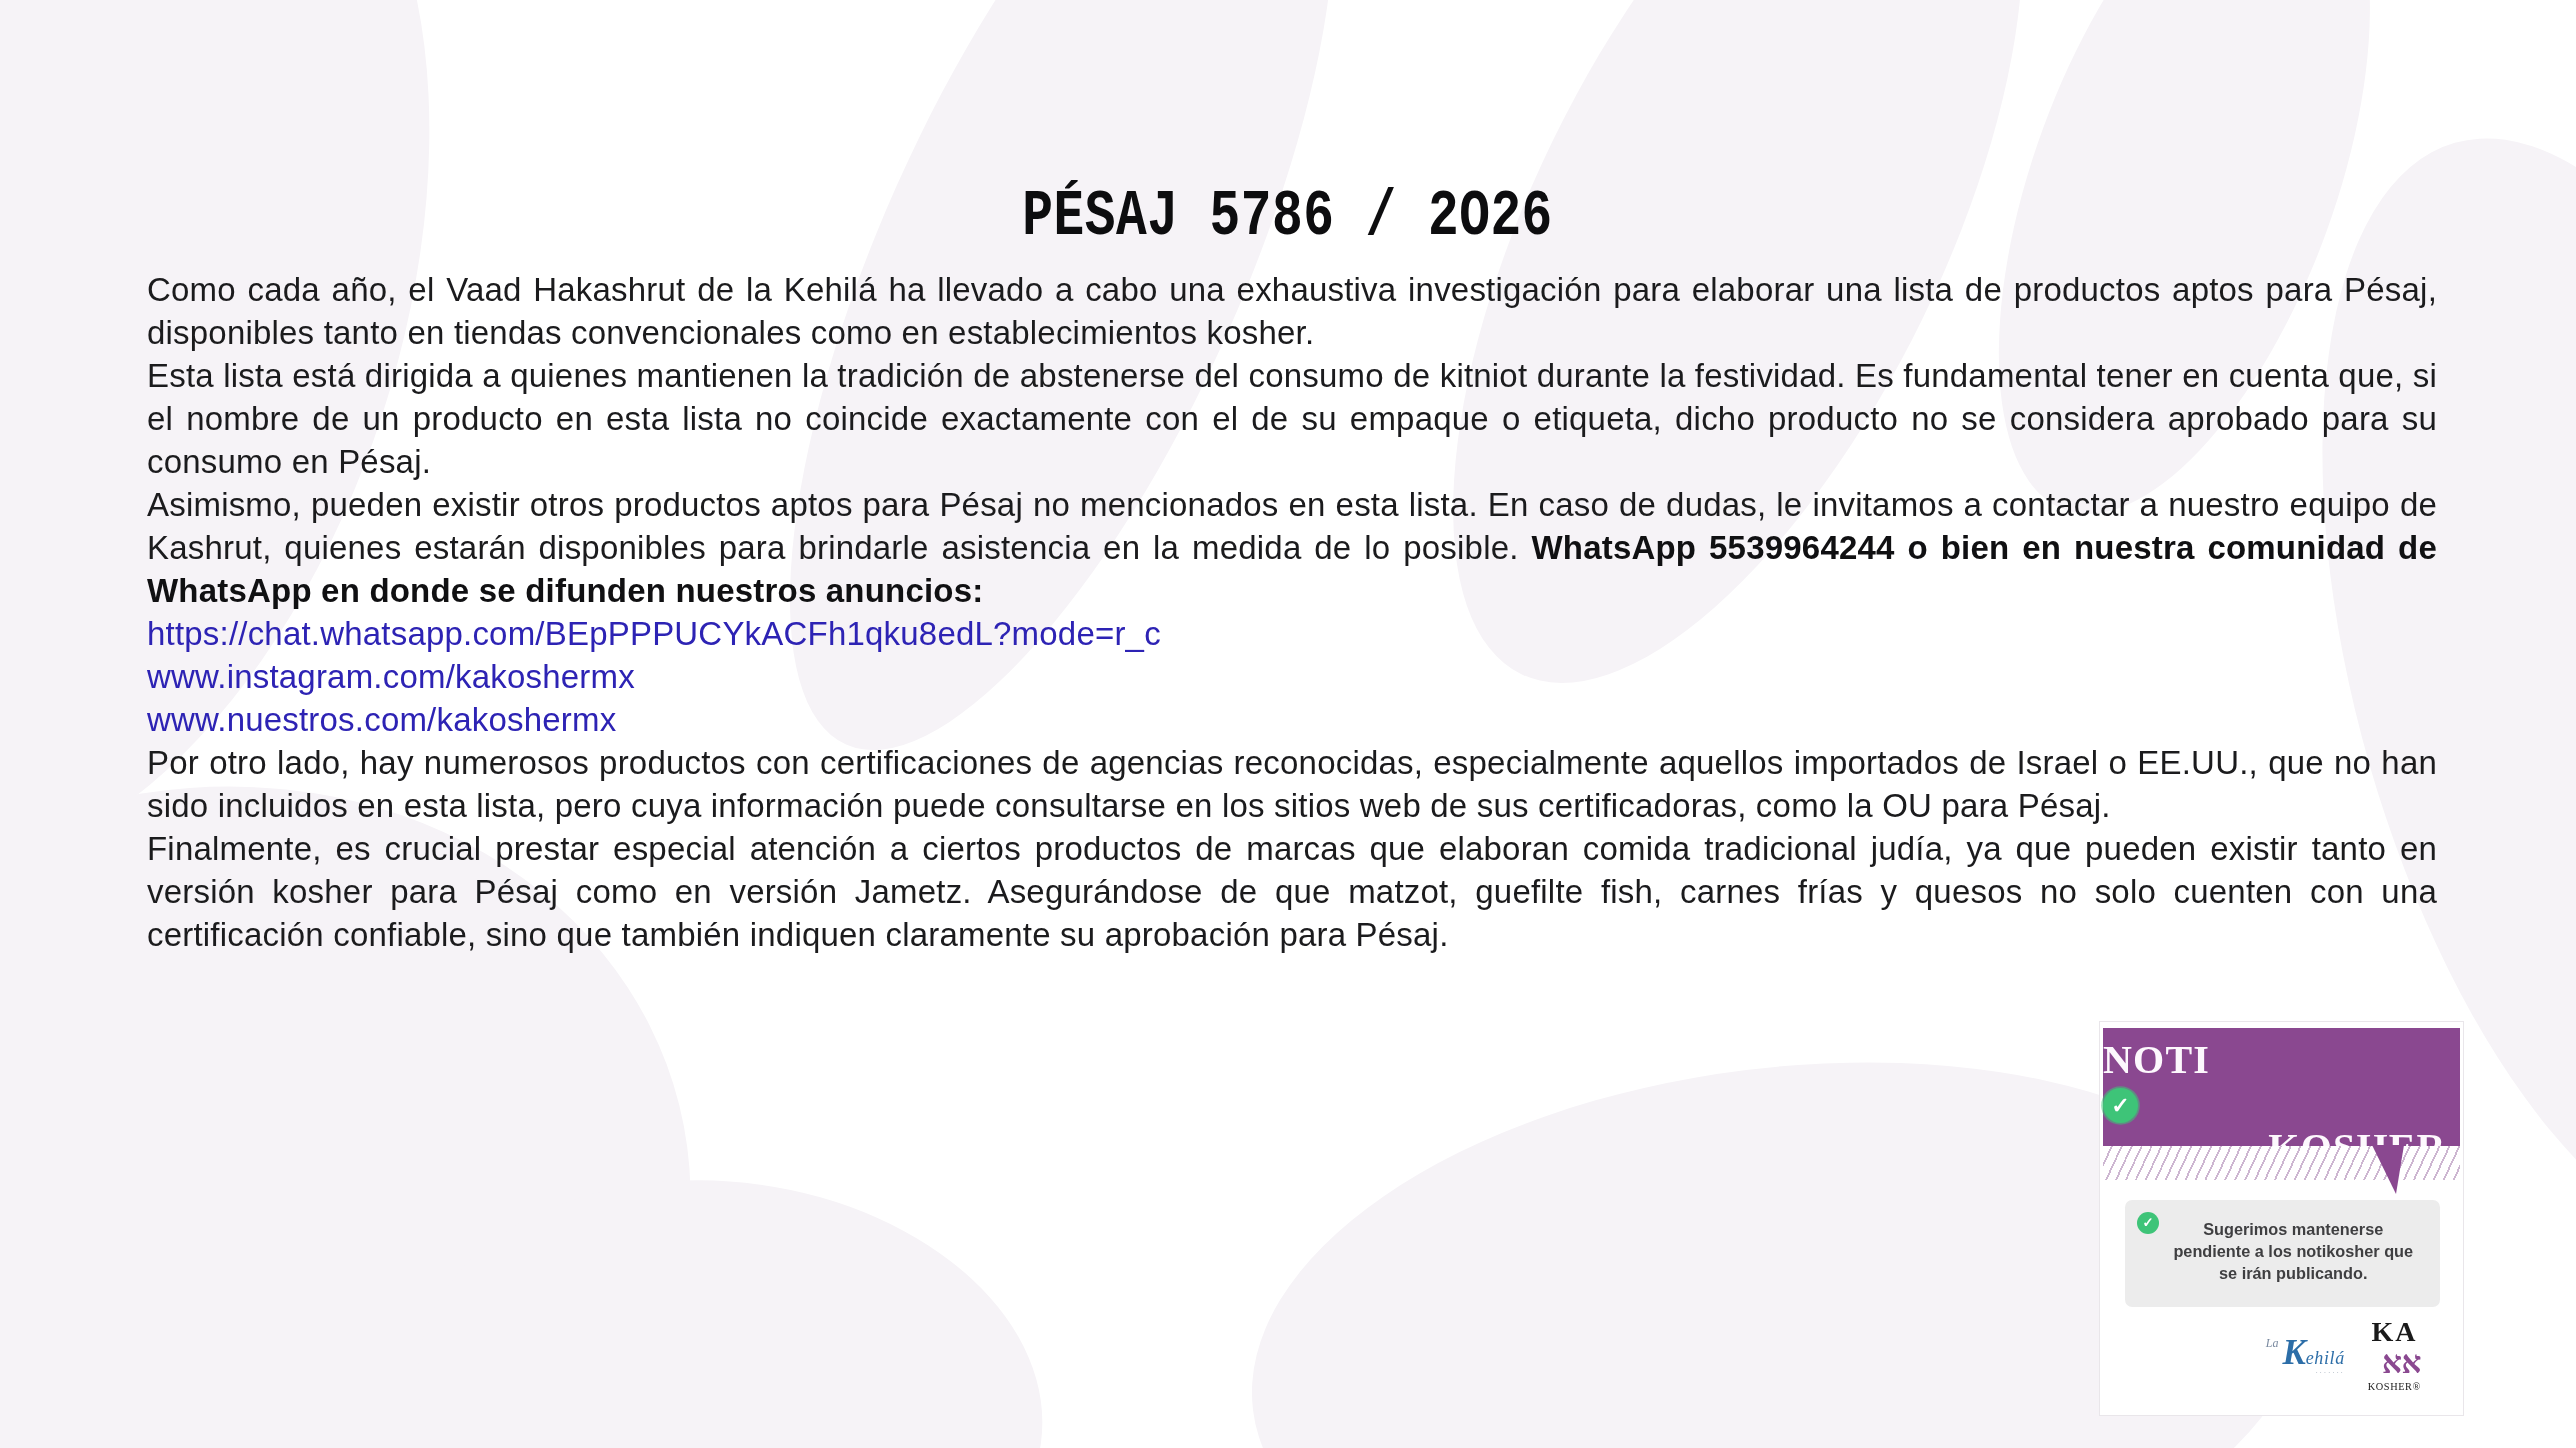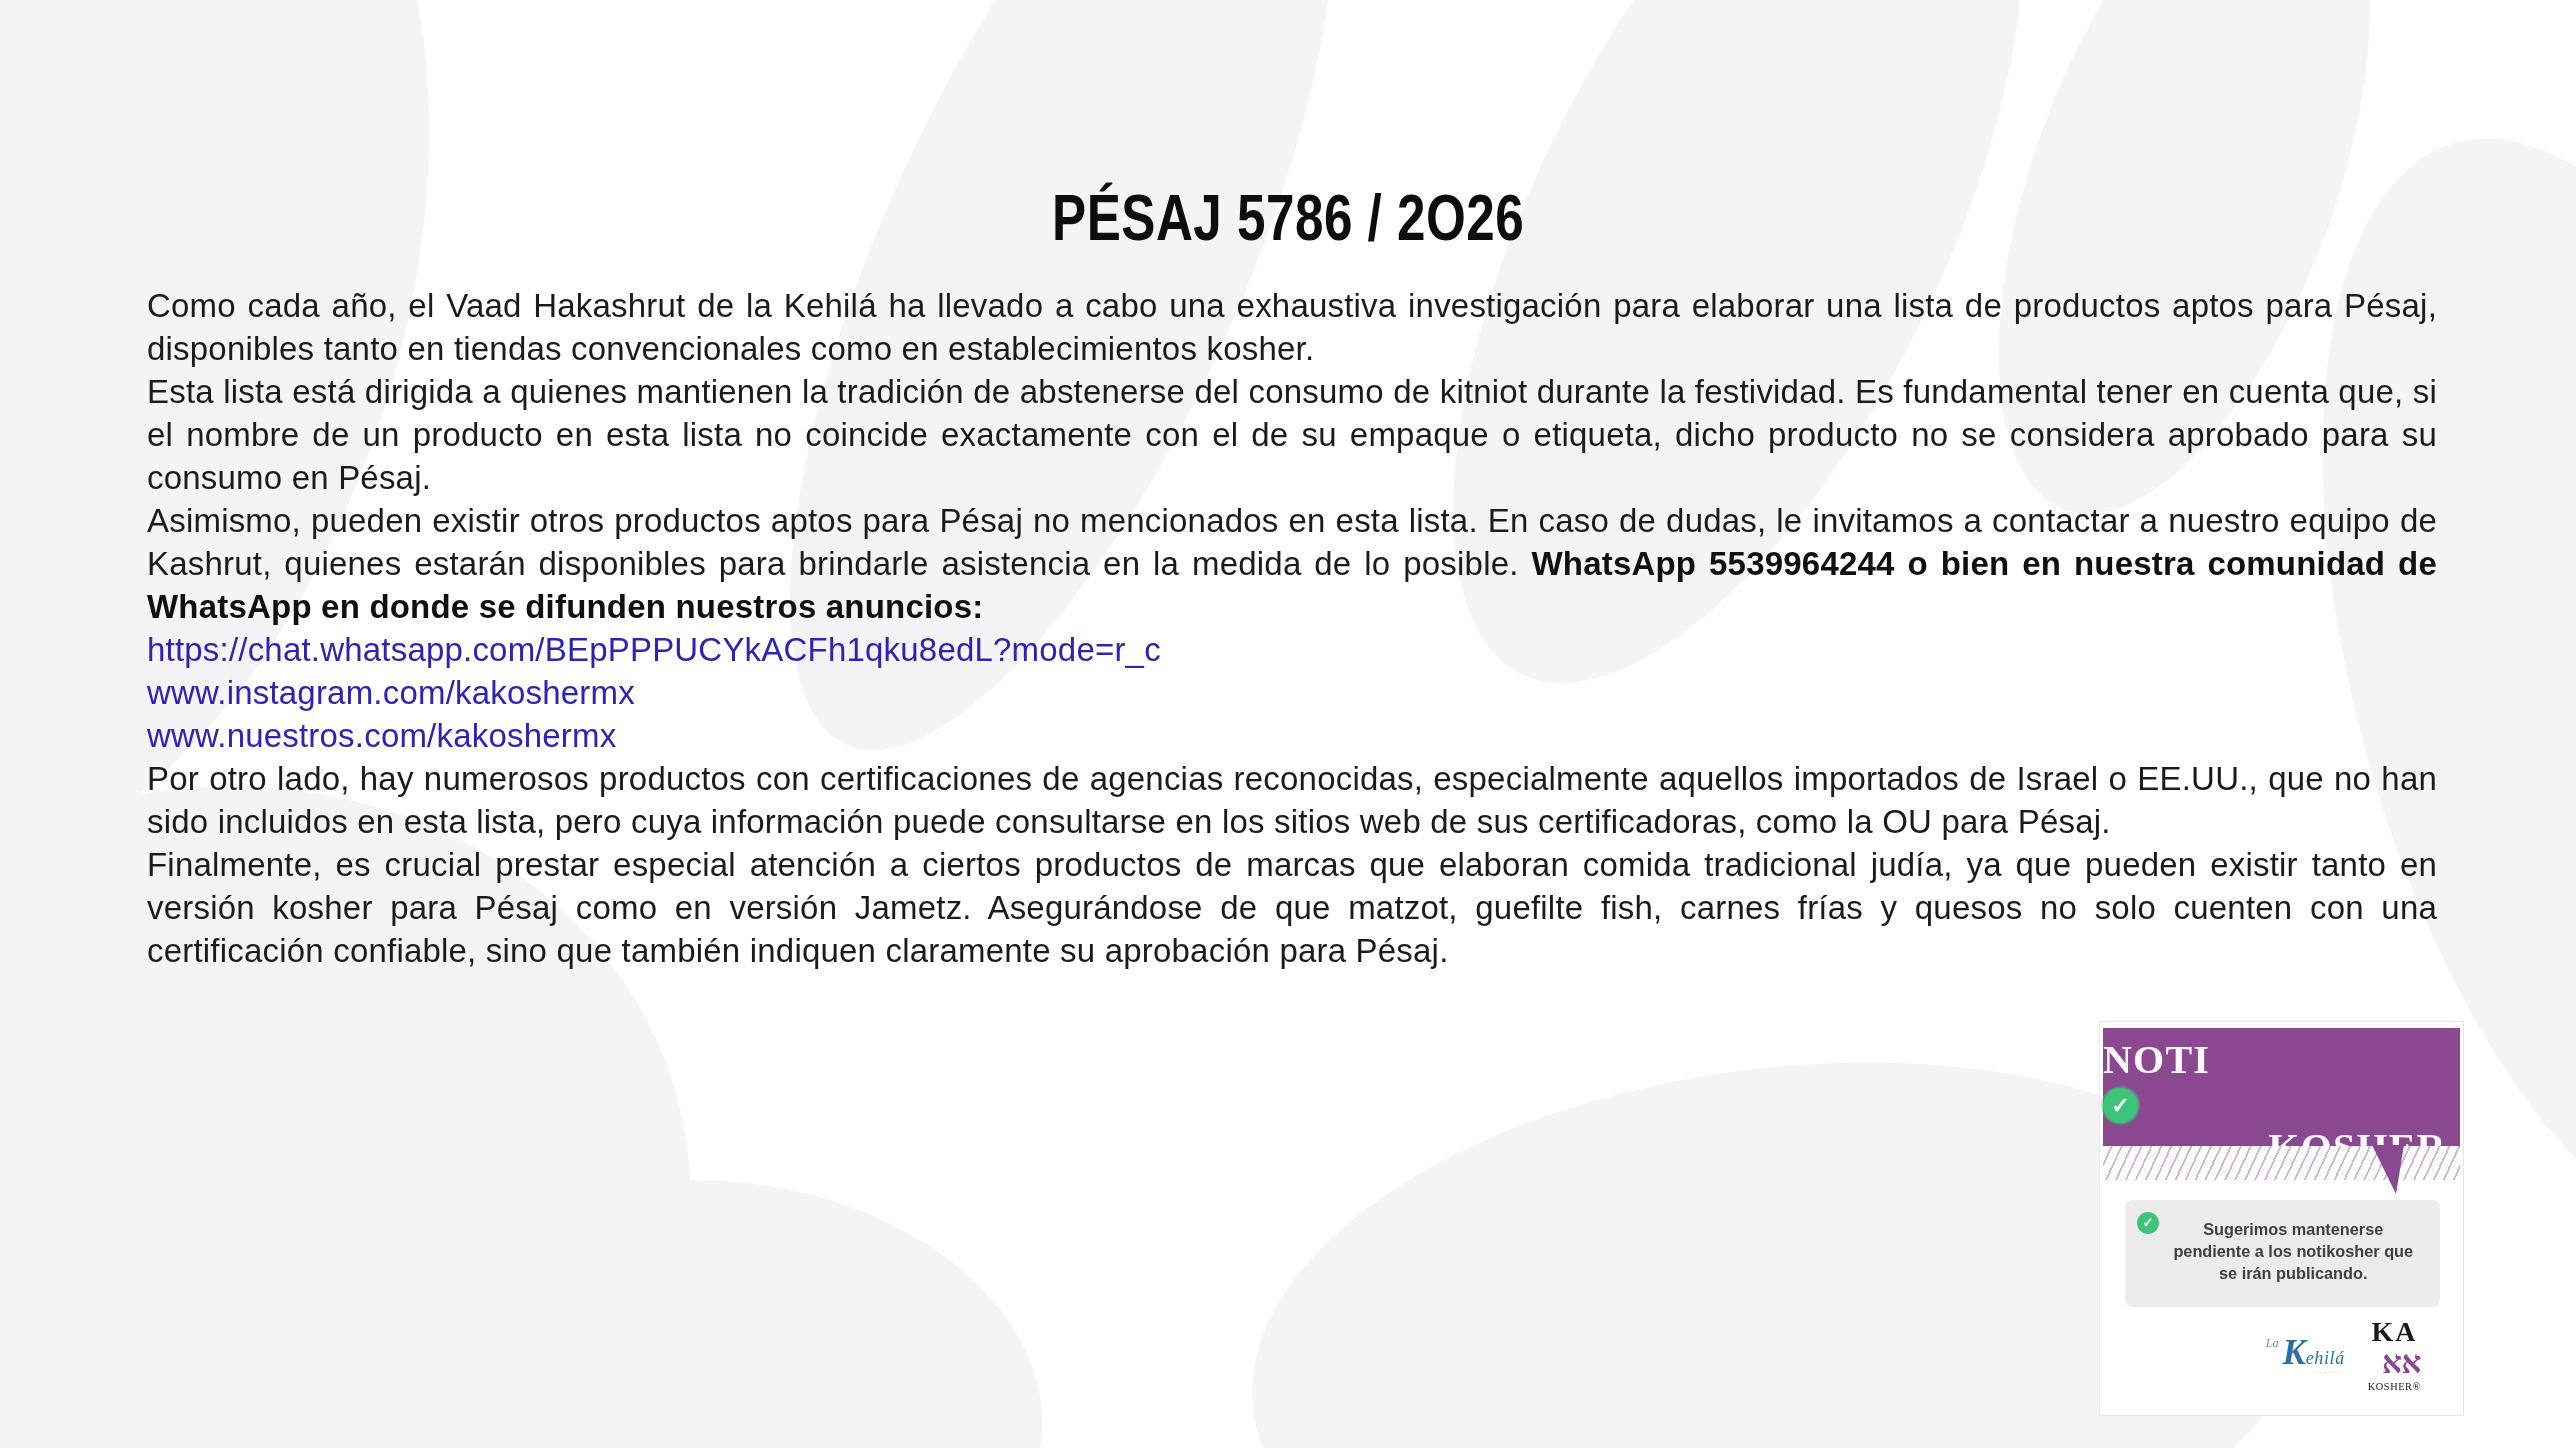--- a/index.html
+++ b/index.html
@@ -4,28 +4,28 @@
 <style>
   html,body{margin:0;padding:0;}
   body{
     width:2576px;height:1448px;position:relative;overflow:hidden;
     background:#ffffff;
     font-family:"Liberation Sans",sans-serif;
   }
   .bg-swoosh{position:absolute;left:0;top:0;width:2576px;height:1448px;z-index:0;}
   .page{position:absolute;left:0;top:0;width:2576px;height:1448px;z-index:1;}
 
-  .title-wrap{position:absolute;left:0;top:138px;width:2576px;text-align:center;}
+  .title-wrap{position:absolute;left:0;top:138px;width:2576px;text-align:center;font-family:Liberation Mono, monospace;}
   .title{
     display:inline-block;transform:scaleX(0.80);transform-origin:center;
     font-size:64px;font-weight:800;color:#0d0d0f;letter-spacing:0.6px;white-space:nowrap;
   }
 
   .text-block{
-    position:absolute;left:147px;top:284px;width:2290px;
+    position:absolute;left:147px;top:268px;width:2290px;
     font-size:33px;line-height:43px;color:#1b1b1d;letter-spacing:0.2px;
   }
   .para{margin:0;text-align:justify;}
   .line{margin:0;text-align:left;}
   .bold{font-weight:700;color:#101012;}
   .link{color:#2d23b4;text-decoration:none;cursor:pointer;}
   .link.under{text-decoration-thickness:1.8px;text-underline-offset:4.2px;}
 
   
   .nk-card{

